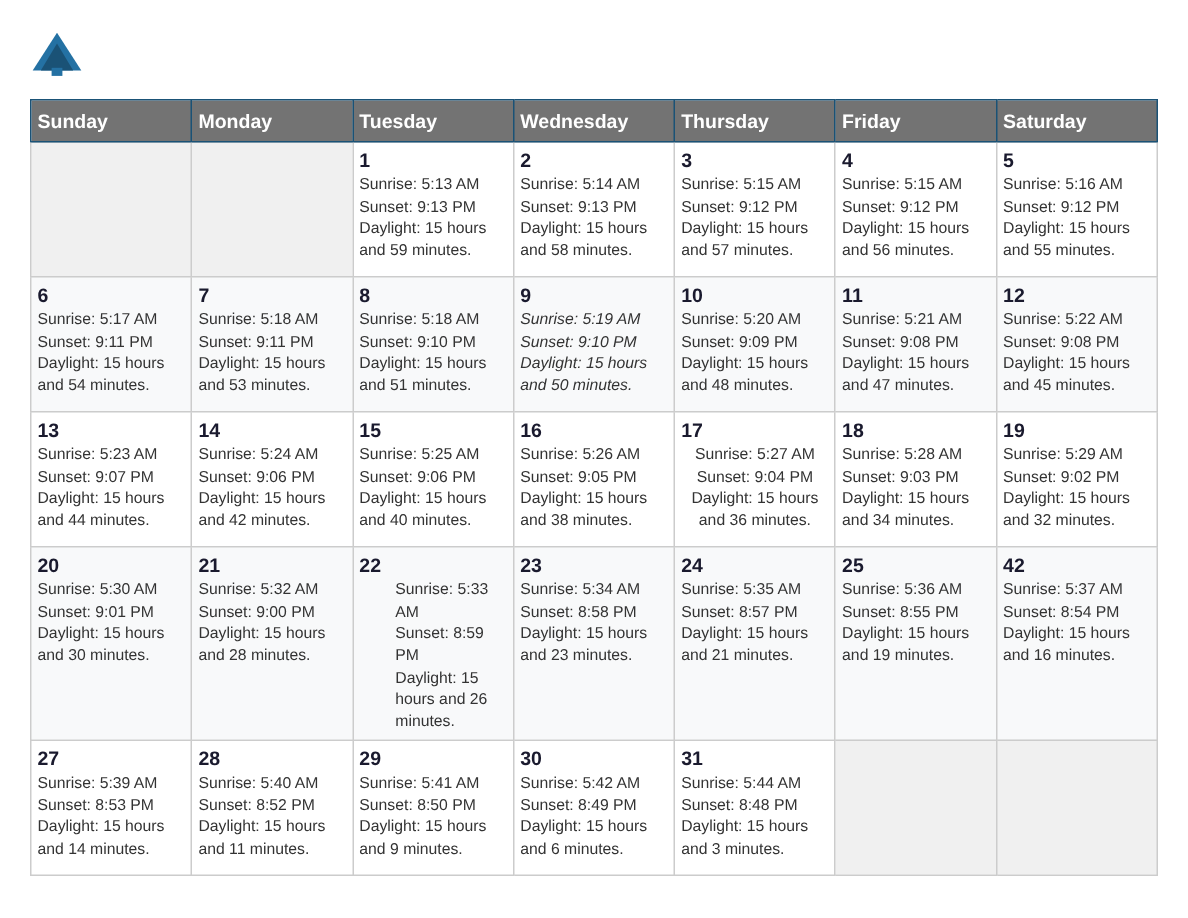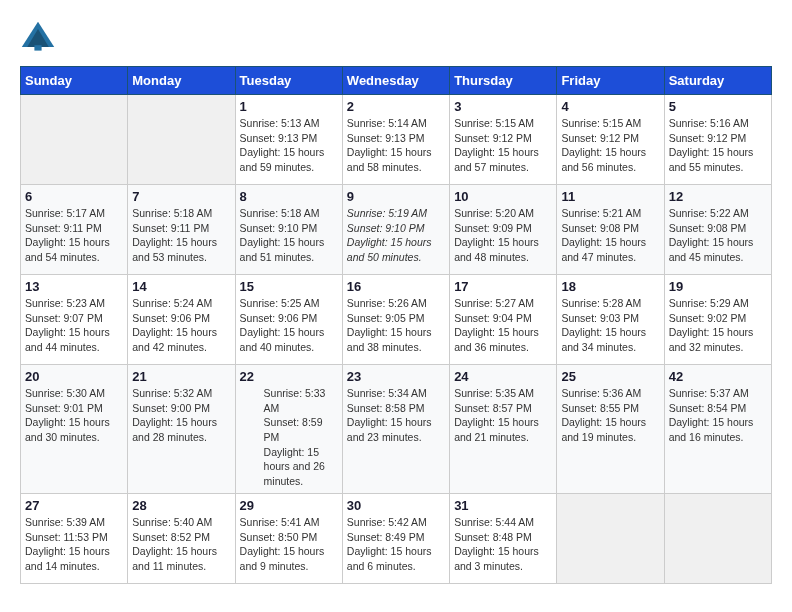--- a/index.html
+++ b/index.html
@@ -45,21 +45,21 @@
     .location {
       font-size: 15px;
       color: #333;
     }
     table {
       width: 100%;
       border-collapse: collapse;
       font-size: 11px;
     }
     thead th {
-      background-color: #1d4ed8;
+      background-color: #737373;
       color: #fff;
       padding: 6px 4px;
       text-align: left;
       font-size: 13px;
       font-weight: bold;
       border: 1px solid #1a5276;
     }
     tbody td {
       border: 1px solid #ccc;
       vertical-align: top;
@@ -215,21 +215,21 @@
 Daylight: 15 hours and 40 minutes.</div>
         </td>
         <td>
           <span class="day-number">16</span>
           <div class="day-info" style="white-space: pre-line;">Sunrise: 5:26 AM
 Sunset: 9:05 PM
 Daylight: 15 hours and 38 minutes.</div>
         </td>
         <td>
           <span class="day-number">17</span>
-          <div class="day-info" style="white-space: pre-line;">Sunrise: 5:27 AM
+          <div class="day-info" style="white-space: pre-line; text-align: center;">Sunrise: 5:27 AM
 Sunset: 9:04 PM
 Daylight: 15 hours and 36 minutes.</div>
         </td>
         <td>
           <span class="day-number">18</span>
           <div class="day-info" style="white-space: pre-line;">Sunrise: 5:28 AM
 Sunset: 9:03 PM
 Daylight: 15 hours and 34 minutes.</div>
         </td>
         <td>
@@ -280,21 +280,21 @@
           <span class="day-number">42</span>
           <div class="day-info" style="white-space: pre-line;">Sunrise: 5:37 AM
 Sunset: 8:54 PM
 Daylight: 15 hours and 16 minutes.</div>
         </td>
       </tr>
       <tr>
         <td>
           <span class="day-number">27</span>
           <div class="day-info" style="white-space: pre-line;">Sunrise: 5:39 AM
-Sunset: 11:53 PM
+Sunset: 8:53 PM
 Daylight: 15 hours and 14 minutes.</div>
         </td>
         <td>
           <span class="day-number">28</span>
           <div class="day-info" style="white-space: pre-line;">Sunrise: 5:40 AM
 Sunset: 8:52 PM
 Daylight: 15 hours and 11 minutes.</div>
         </td>
         <td>
           <span class="day-number">29</span>

